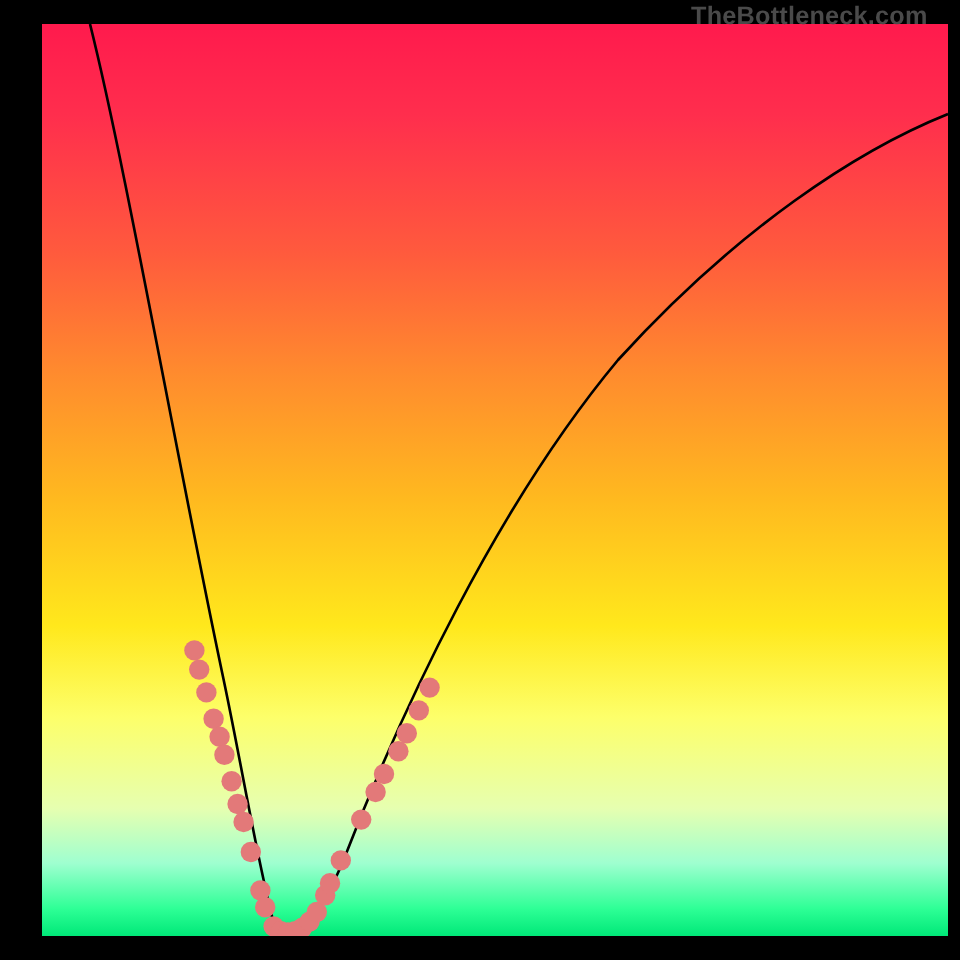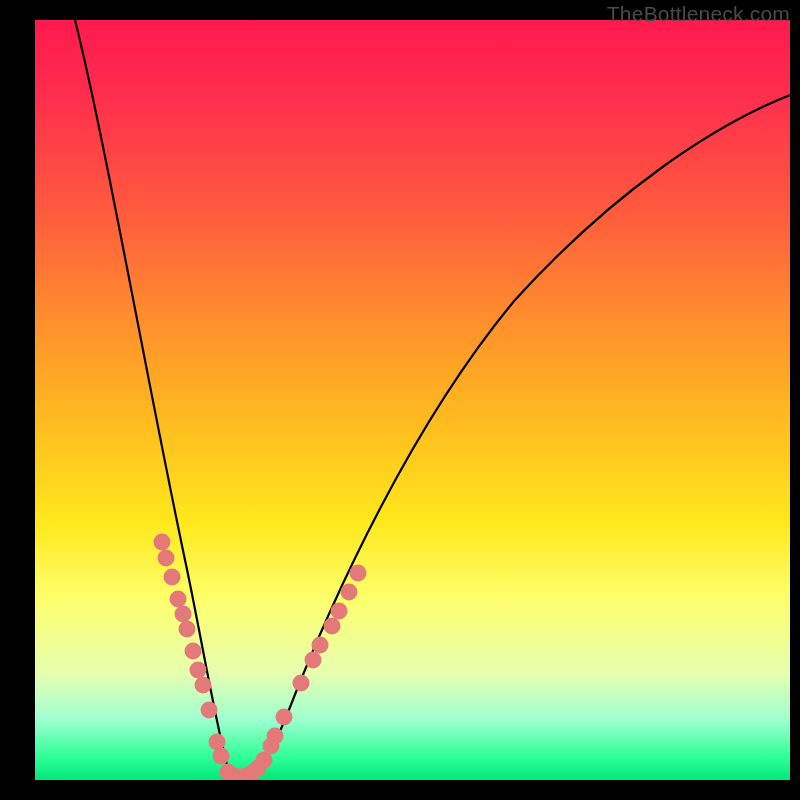--- a/index.html
+++ b/index.html
@@ -34,24 +34,24 @@
       #ffe81c 66%,
       #fdff6a 76%,
       #e6ffb0 86%,
       #9fffd0 92%,
       #2eff96 97%,
       #00e878 100%);
   }
   .watermark {
     position: absolute;
     top: 2px;
-    right: 10px;
+    right: 27px;
     color: #4a4a4a;
     font-size: 21px;
-    font-weight: 400;
+    font-weight: 700;
     letter-spacing: 0.2px;
     text-align: center;
   }
   svg.curve {
     position: absolute;
     left: 0;
     top: 0;
     width: 755px;
     height: 760px;
   }

